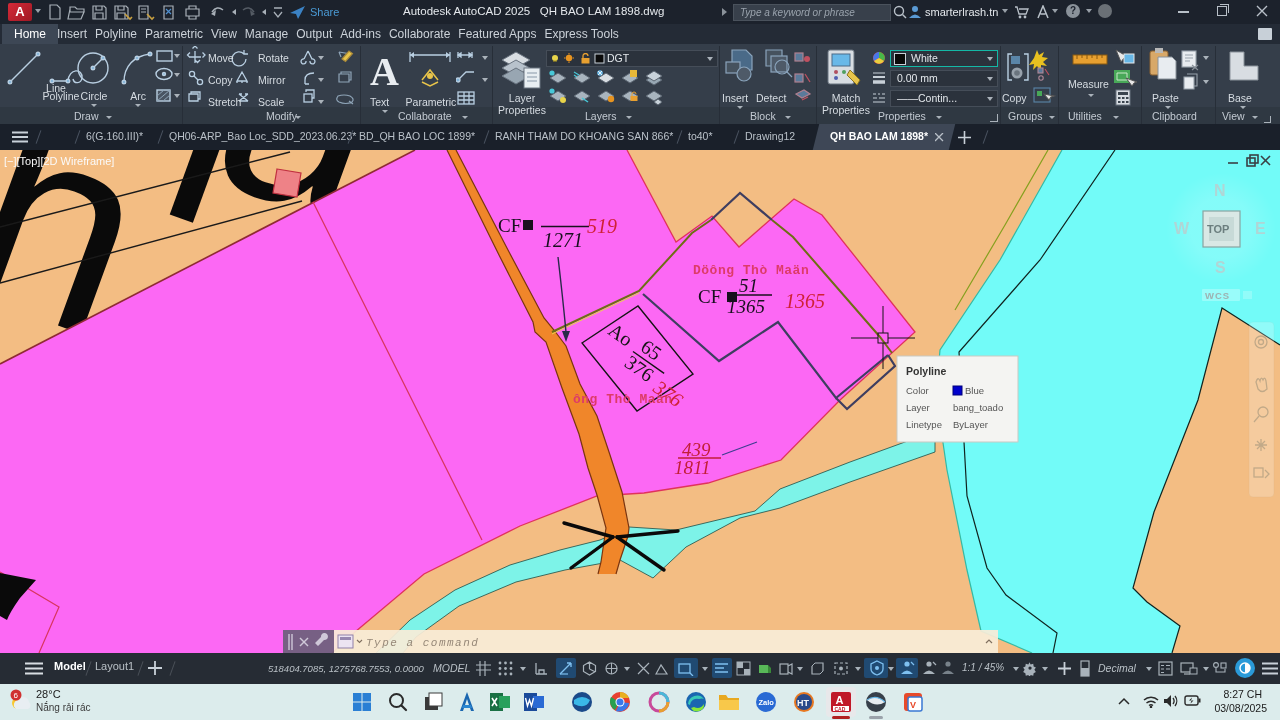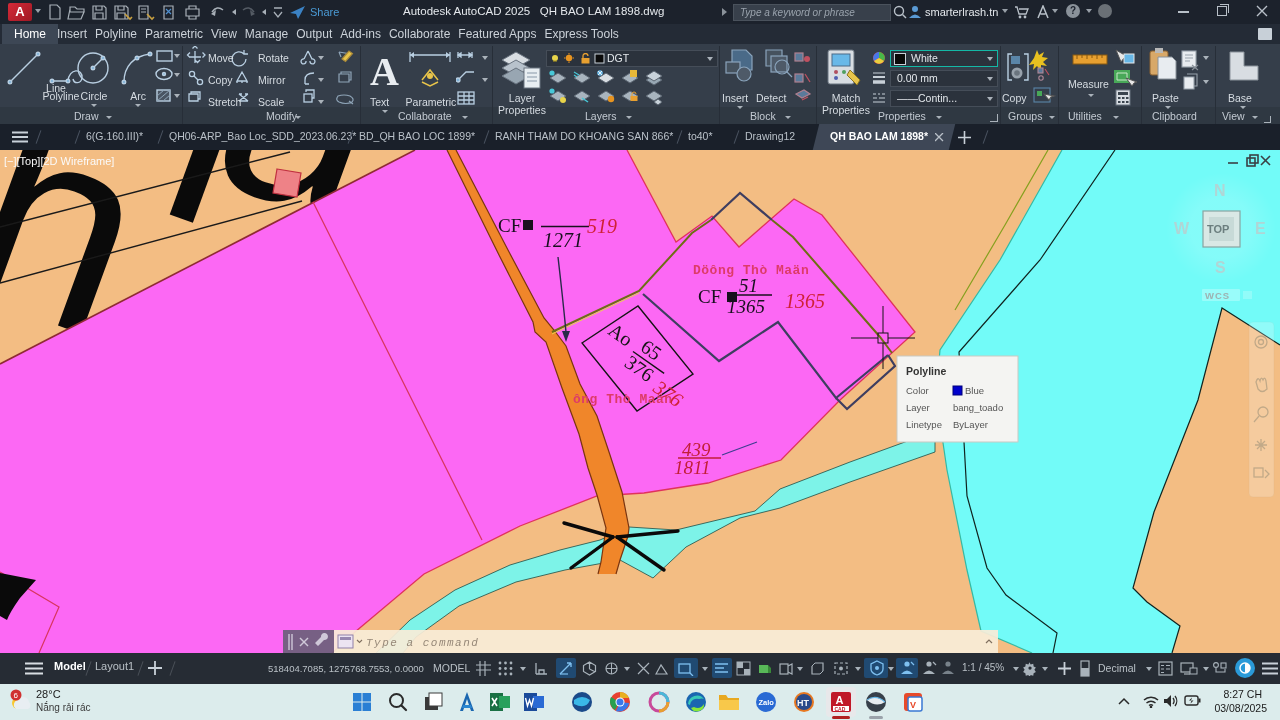--- a/index.html
+++ b/index.html
@@ -635,21 +635,21 @@
     <text x="366" y="496" font-family="Liberation Mono, monospace" font-size="11" font-style="italic" fill="#968878" letter-spacing="1.5">Type a command</text>
     <path d="M 986,493 l 3,-3 l 3,3" fill="none" stroke="#807060" stroke-width="1.2"></path>
   </g>
 
   <text x="4" y="15" font-size="11" fill="#fafafa">[−][Top][2D Wireframe]</text>
 </svg>
 </div>
 <div id="statusbar">
   <style>
     .sic{position:absolute;top:5px;width:20px;height:20px;border-radius:2px;}
-    .st{color:#b9c0c6;font-size:10px;position:absolute;top:9px;}
+    .st{color:#b9c0c6;font-size:10px;position:absolute;top:9px;font-style:italic;}
   </style>
   <svg class="abs" style="left:25px;top:9px;" width="18" height="13">
       <path d="M0,1.5 h18 M0,6.5 h18 M0,11.5 h18" stroke="#d8dde2" stroke-width="2"></path>
     </svg>
   <div class="abs" style="left:54px;top:7px;color:#fff;font-size:11px;font-weight:bold;">Model</div>
   <div class="abs" style="left:95px;top:7px;color:#b9c0c6;font-size:11px;">Layout1</div>
   <svg class="abs" style="left:148px;top:8px;" width="14" height="14">
       <path d="M7,0 v14 M0,7 h14" stroke="#c8d0d8" stroke-width="1.8"></path>
     </svg>
   <div class="abs" style="left:88px;top:8px;width:1px;height:15px;background:#4a5058;transform:rotate(20deg);"></div>

